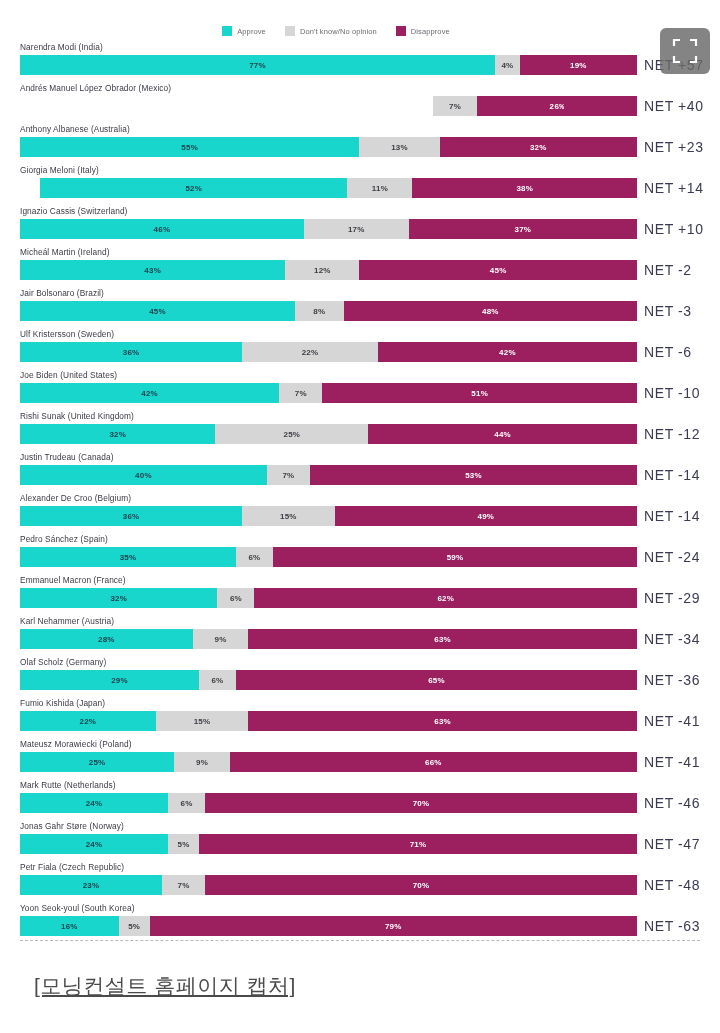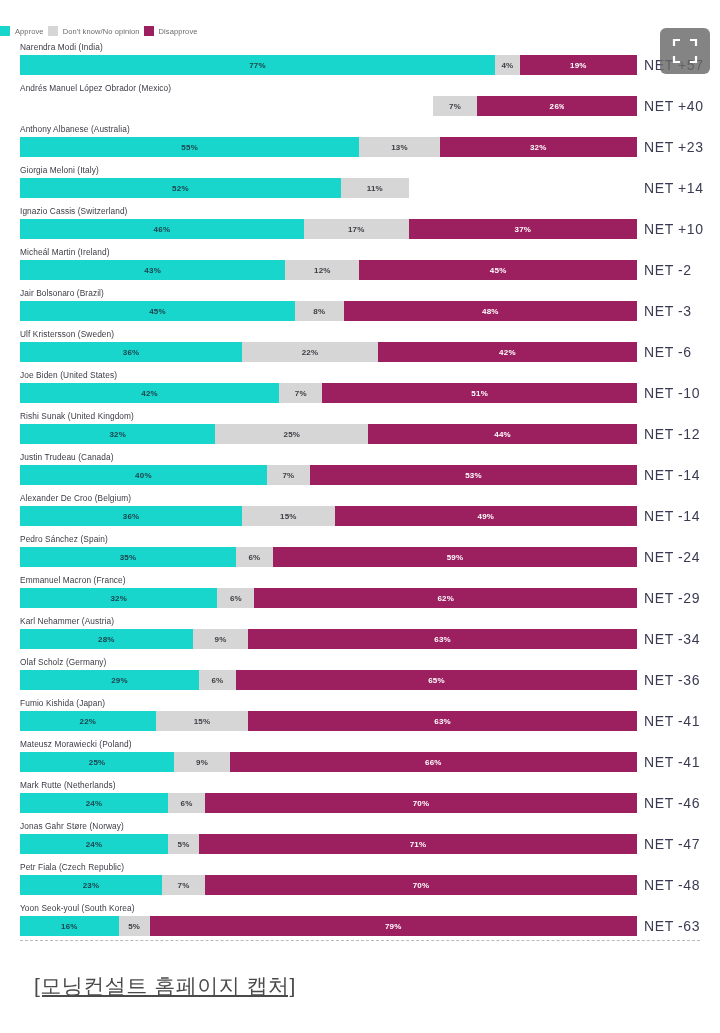--- a/index.html
+++ b/index.html
@@ -23,23 +23,23 @@
   }
 
   
   .legend {
     position: absolute;
     top: 24px;
     left: 0;
     width: 700px;
     height: 14px;
     display: flex;
-    justify-content: flex-start;
+    justify-content: center;
     align-items: center;
-    gap: 4px;
+    gap: 19px;
     padding-right: 28px;
     box-sizing: border-box;
   }
   .legend-item {
     display: flex;
     align-items: center;
     gap: 5px;
   }
   .legend-swatch {
     width: 10px;
@@ -218,25 +218,28 @@
           </div>
           <div class="seg seg-dis" style="width: 32%;">
             <span class="seg-val">32%</span>
           </div>
         </div>
         <div class="net">NET +23</div>
       </div>
       <div class="row">
         <div class="row-name">Giorgia Meloni (Italy)</div>
         <div class="bar-track">
-          <div class="seg seg-approve" style="width: 52%;">
+          <div class="seg seg-approve" style="width: 52%; margin-left: 20px;">
             <span class="seg-val">52%</span>
           </div>
           <div class="seg seg-unsure" style="width: 11%;">
             <span class="seg-val">11%</span>
+          </div>
+          <div class="seg seg-dis" style="width: 38%;">
+            <span class="seg-val">38%</span>
           </div>
         </div>
         <div class="net">NET +14</div>
       </div>
       <div class="row">
         <div class="row-name">Ignazio Cassis (Switzerland)</div>
         <div class="bar-track">
           <div class="seg seg-approve" style="width: 46%;">
             <span class="seg-val">46%</span>
           </div>

